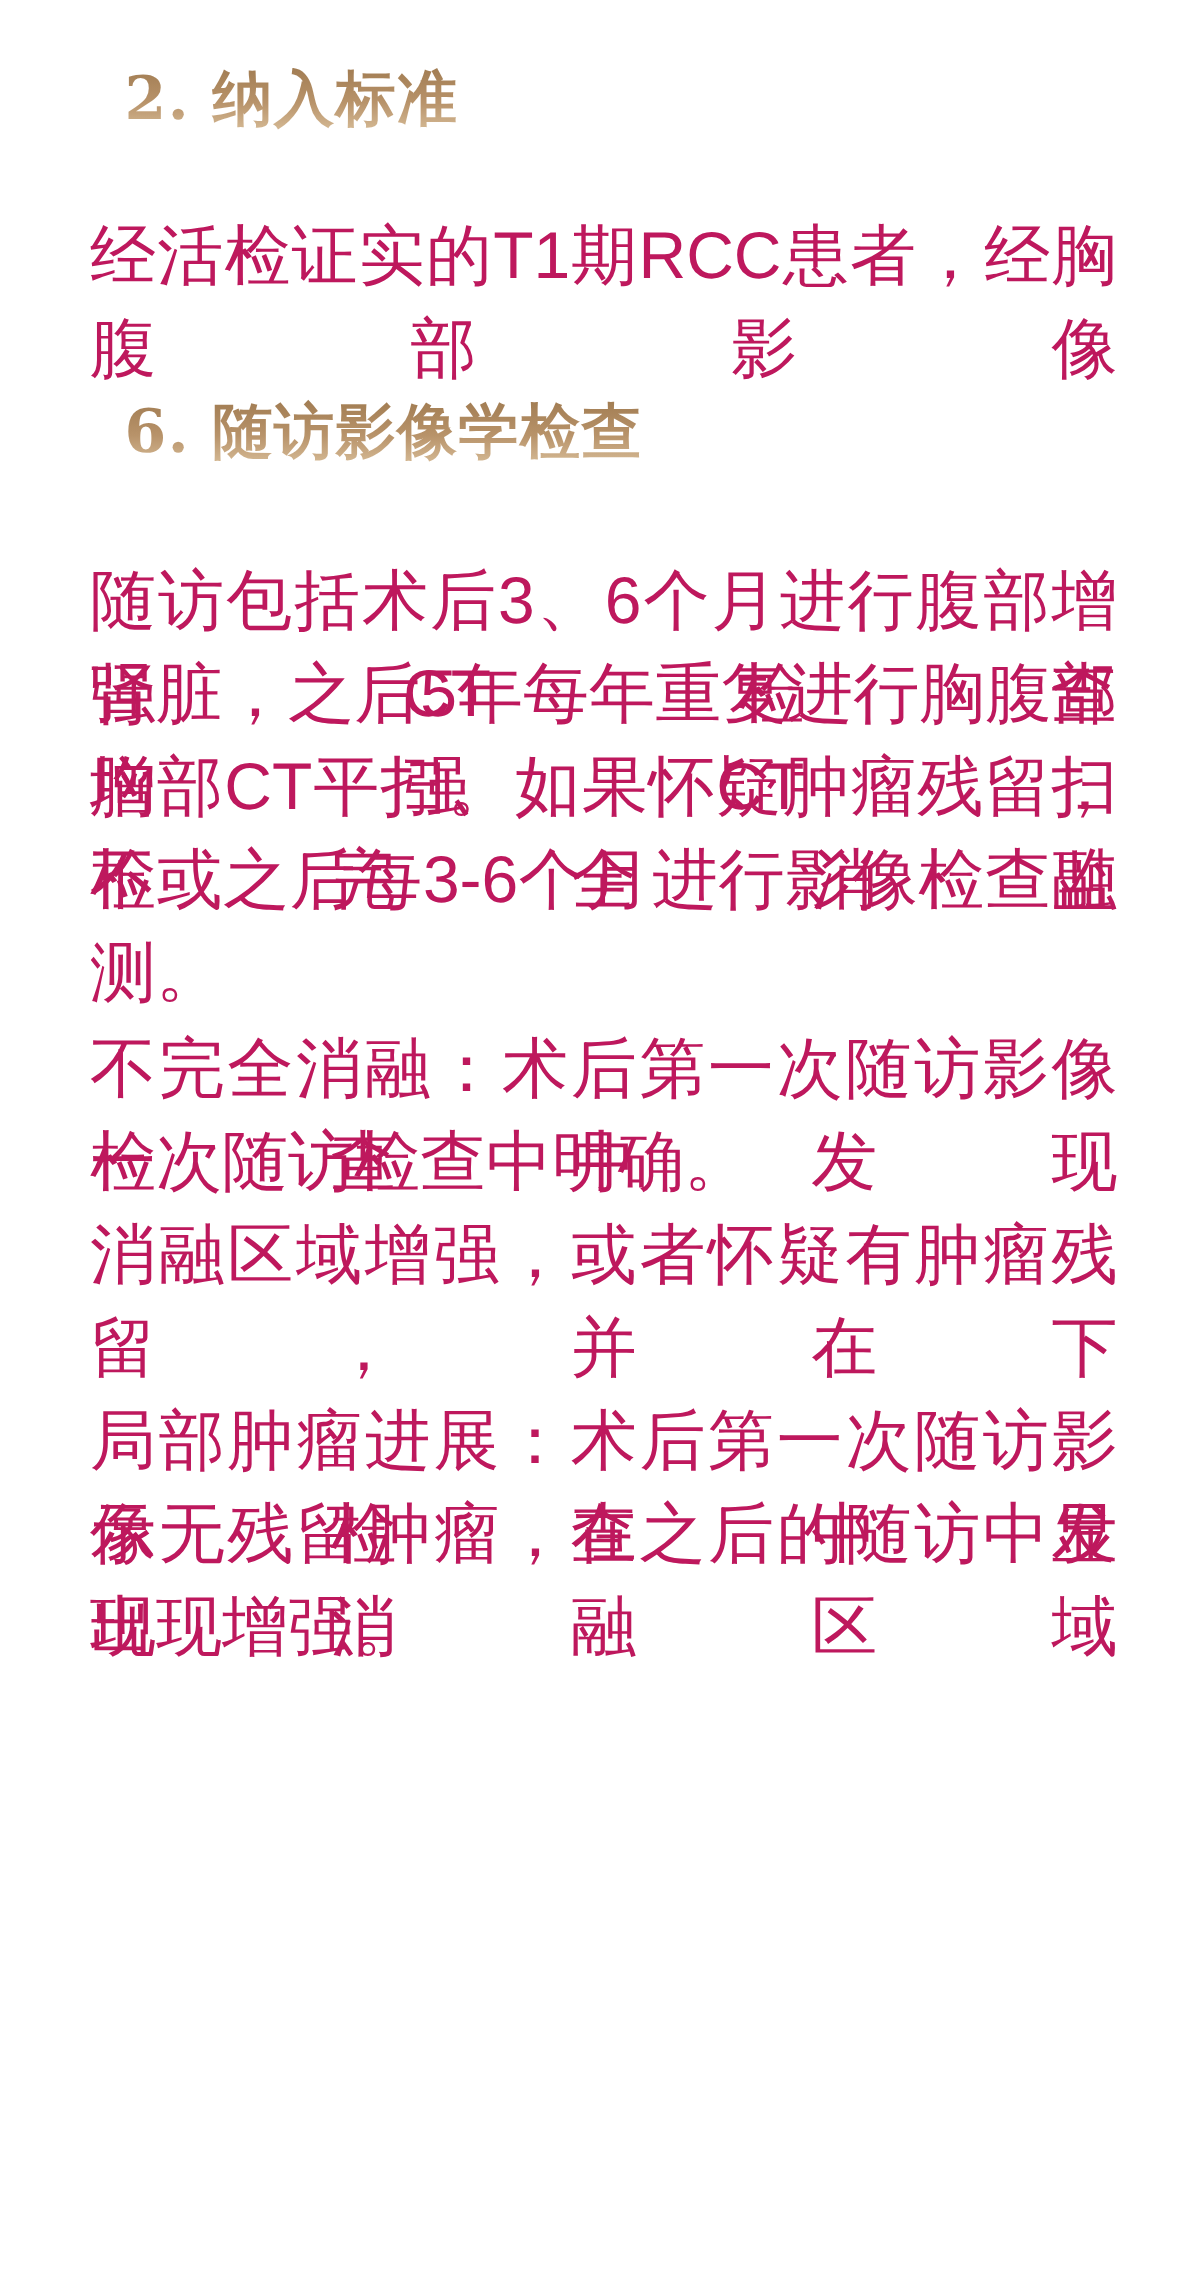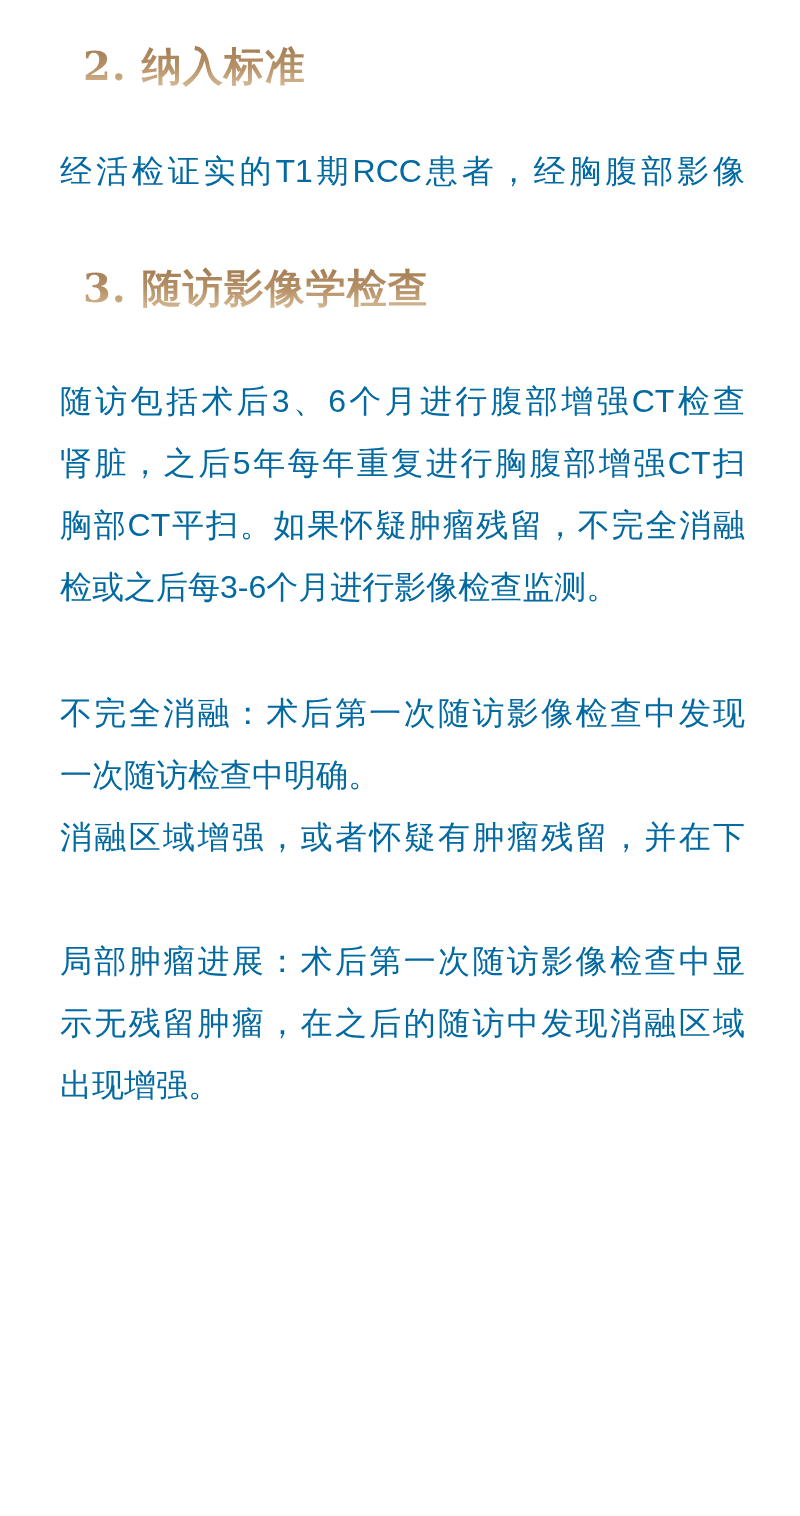--- a/index.html
+++ b/index.html
@@ -27,22 +27,22 @@
     -webkit-background-clip: text;
     background-clip: text;
     -webkit-text-fill-color: transparent;
     display: inline-block;
     margin-left: 23px;
   }
   .heading-row { line-height: 0; }
   .heading-row.first { margin-top: 42px; }
   .heading-row.second { margin-top: 62px; }
   .paragraph {
-    color: #0369a1;
-    font-size: 32px;
+    color: #be185d;
+    font-size: 44px;
   }
   .paragraph .line {
     line-height: 62px;
     height: 62px;
     text-align: justify;
     text-align-last: justify;
     text-justify: inter-ideograph;
     white-space: normal;
   }
   .paragraph .line.last {
@@ -60,21 +60,21 @@
 
   <div class="heading-row first">
     <span class="section-heading">2. 纳入标准</span>
   </div>
 
   <div class="paragraph para-1">
       <div class="line">经活检证实的T1期RCC患者，经胸腹部影像</div>
     </div>
 
   <div class="heading-row second">
-    <span class="section-heading">3. 随访影像学检查</span>
+    <span class="section-heading">6. 随访影像学检查</span>
   </div>
 
   <div class="paragraph para-2">
       <div class="line">随访包括术后3、6个月进行腹部增强CT检查</div>
       <div class="line">肾脏，之后5年每年重复进行胸腹部增强CT扫</div>
       <div class="line">胸部CT平扫。如果怀疑肿瘤残留，不完全消融</div>
       <div class="line last">检或之后每3-6个月进行影像检查监测。</div>
     </div>
 
   <div class="paragraph para-3">

